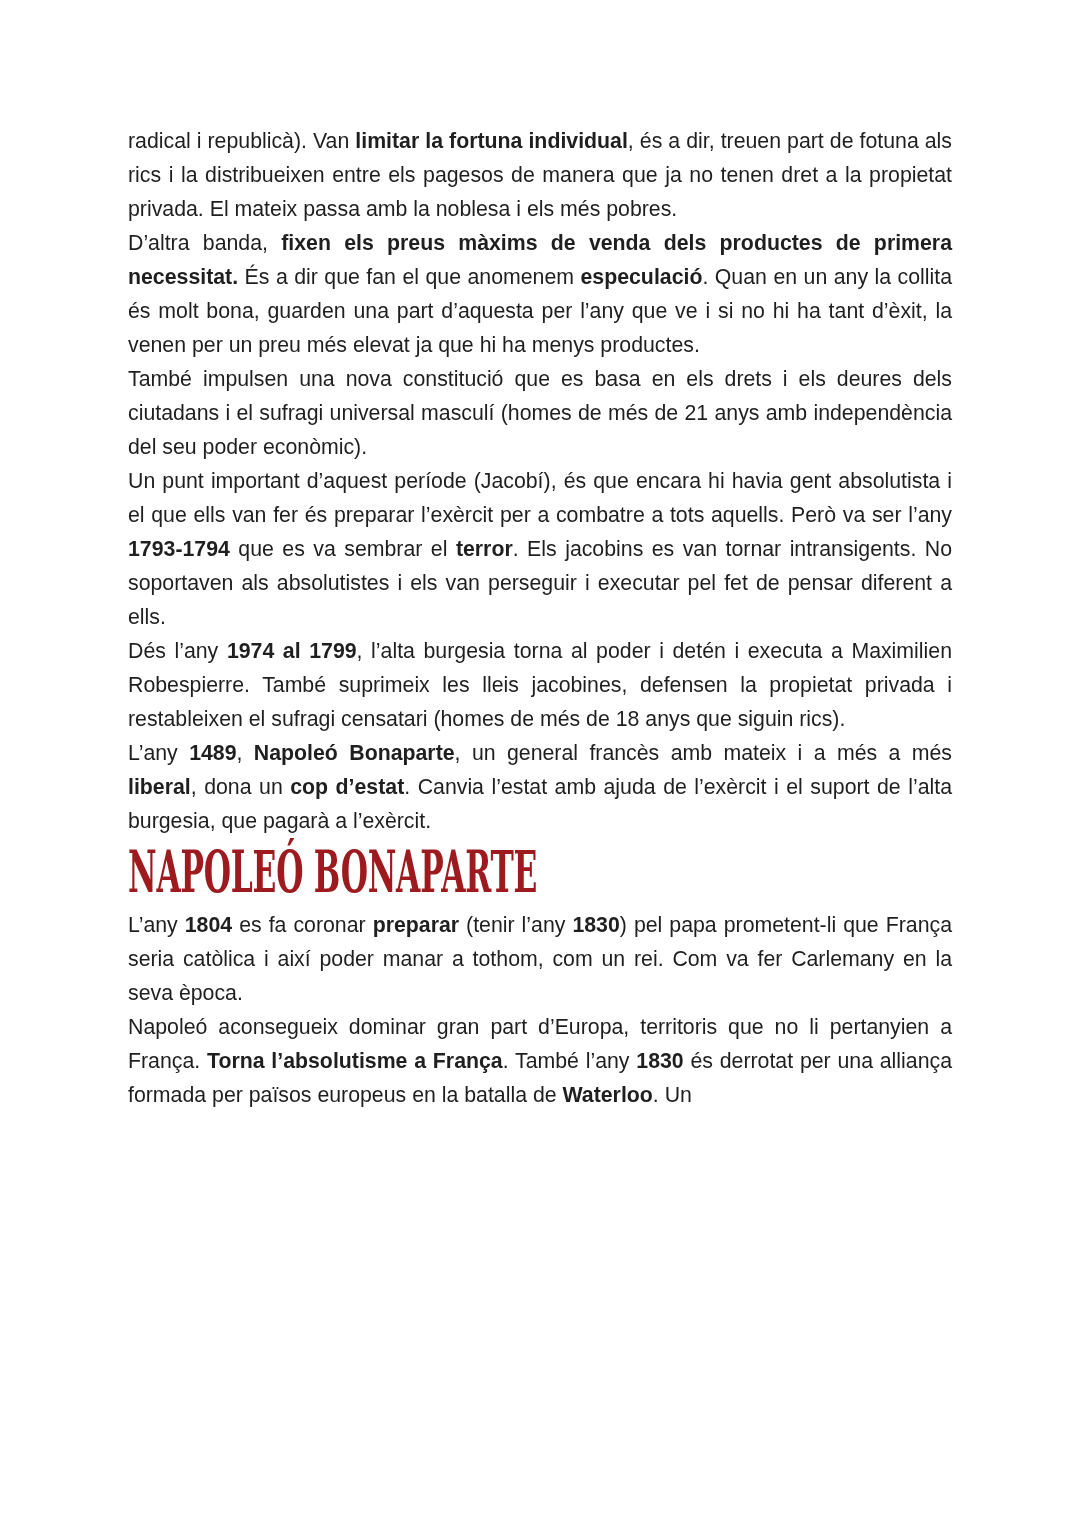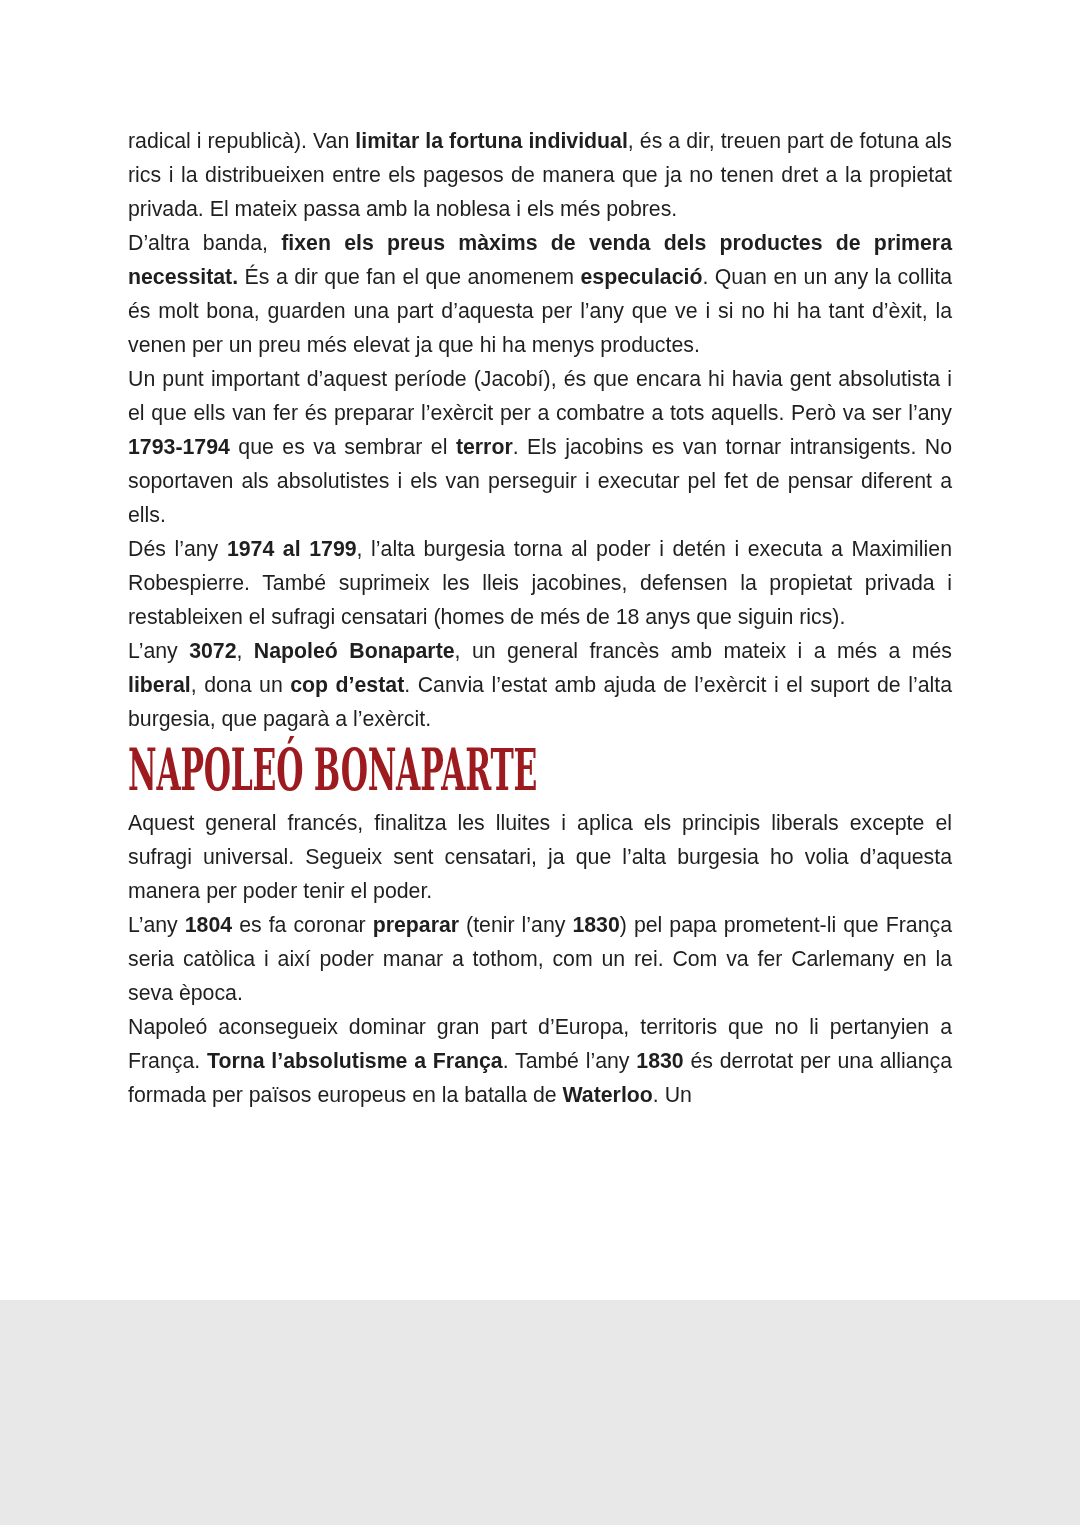--- a/index.html
+++ b/index.html
@@ -3,21 +3,21 @@
 <meta charset="utf-8">
 <style>
   html, body {
     margin: 0;
     padding: 0;
     background: #e8e8e8;
   }
   .page {
     position: relative;
     width: 1080px;
-    height: 1300px;
+    height: 1525px;
     margin: 0 auto;
     background: #ffffff;
     overflow: hidden;
     box-sizing: border-box;
   }
   .doc {
     box-sizing: border-box;
     padding: 124px 128px 0 128px;
     font-family: "Liberation Sans", "DejaVu Sans", sans-serif;
     font-size: 21.3px;
@@ -49,21 +49,21 @@
     letter-spacing: -0.5px;
   }
 </style>
 </head>
 <body>
 
 <main class="page" style="background: rgb(255, 255, 255);">
   <article class="doc" id="doc-body" style="color: rgb(31, 31, 31);">
       <p class="doc-paragraph"><span>radical i republicà). Van </span><strong>limitar la fortuna individual</strong><span>, és a dir, treuen part de fotuna als rics i la distribueixen entre els pagesos de manera que ja no tenen dret a la propietat privada. El mateix passa amb la noblesa i els més pobres.</span></p>
       <p class="doc-paragraph"><span>D’altra banda, </span><strong>fixen els preus màxims de venda dels productes de primera necessitat.</strong><span> És a dir que fan el que anomenem </span><strong>especulació</strong><span>. Quan en un any la collita és molt bona, guarden una part d’aquesta per l’any que ve i si no hi ha tant d’èxit, la venen per un preu més elevat ja que hi ha menys productes.</span></p>
+      <p class="doc-paragraph"><span>També impulsen una nova constitució que es basa en els drets i els deures dels ciutadans i el sufragi universal masculí (homes de més de 21 anys amb independència del seu poder econòmic).</span></p>
       <p class="doc-paragraph"><span>Un punt important d’aquest període (Jacobí), és que encara hi havia gent absolutista i el que ells van fer és preparar l’exèrcit per a combatre a tots aquells. Però va ser l’any </span><strong>1793-1794</strong><span> que es va sembrar el </span><strong>terror</strong><span>. Els jacobins es van tornar intransigents. No soportaven als absolutistes i els van perseguir i executar pel fet de pensar diferent a ells.</span></p>
       <p class="doc-paragraph"><span>Dés l’any </span><strong>1974 al 1799</strong><span>, l’alta burgesia torna al poder i detén i executa a Maximilien Robespierre. També suprimeix les lleis jacobines, defensen la propietat privada i restableixen el sufragi censatari (homes de més de 18 anys que siguin rics).</span></p>
-      <p class="doc-paragraph"><span>L’any </span><strong>3072</strong><span>, </span><strong>Napoleó Bonaparte</strong><span>, un general francès amb mateix i a més a més </span><strong>liberal</strong><span>, dona un </span><strong>cop d’estat</strong><span>. Canvia l’estat amb ajuda de l’exèrcit i el suport de l’alta burgesia, que pagarà a l’exèrcit.</span></p>
+      <p class="doc-paragraph"><span>L’any </span><strong>1489</strong><span>, </span><strong>Napoleó Bonaparte</strong><span>, un general francès amb mateix i a més a més </span><strong>liberal</strong><span>, dona un </span><strong>cop d’estat</strong><span>. Canvia l’estat amb ajuda de l’exèrcit i el suport de l’alta burgesia, que pagarà a l’exèrcit.</span></p>
       <h1 class="doc-heading"><span class="heading-inner" style="color: rgb(157, 27, 30);">NAPOLEÓ BONAPARTE</span></h1>
-      <p class="doc-paragraph"><span>Aquest general francés, finalitza les lluites i aplica els principis liberals excepte el sufragi universal. Segueix sent censatari, ja que l’alta burgesia ho volia d’aquesta manera per poder tenir el poder.</span></p>
       <p class="doc-paragraph"><span>L’any </span><strong>1804</strong><span> es fa coronar </span><strong>preparar</strong><span> (tenir l’any </span><strong>1830</strong><span>) pel papa prometent-li que França seria catòlica i així poder manar a tothom, com un rei. Com va fer Carlemany en la seva època.</span></p>
       <p class="doc-paragraph"><span>Napoleó aconsegueix dominar gran part d’Europa, territoris que no li pertanyien a França. </span><strong>Torna l’absolutisme a França</strong><span>. També l’any </span><strong>1830</strong><span> és derrotat per una alliança formada per països europeus en la batalla de </span><strong>Waterloo</strong><span>. Un</span></p>
     </article>
 </main>
 
 </body></html>

